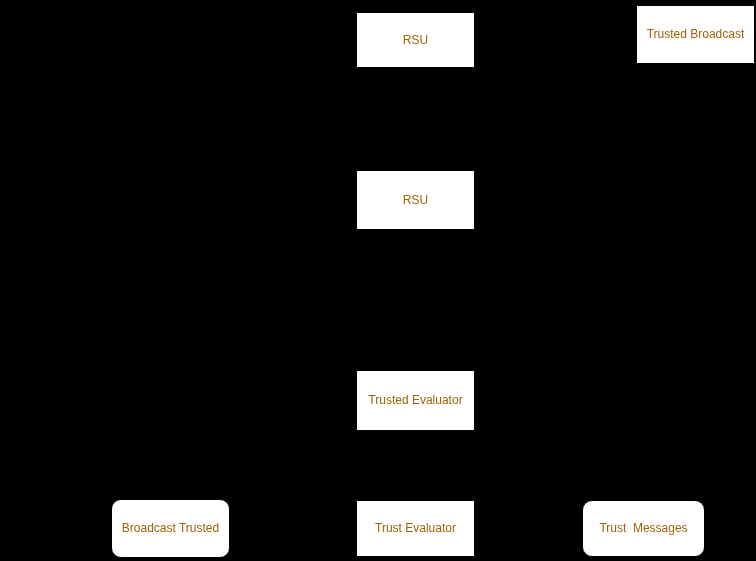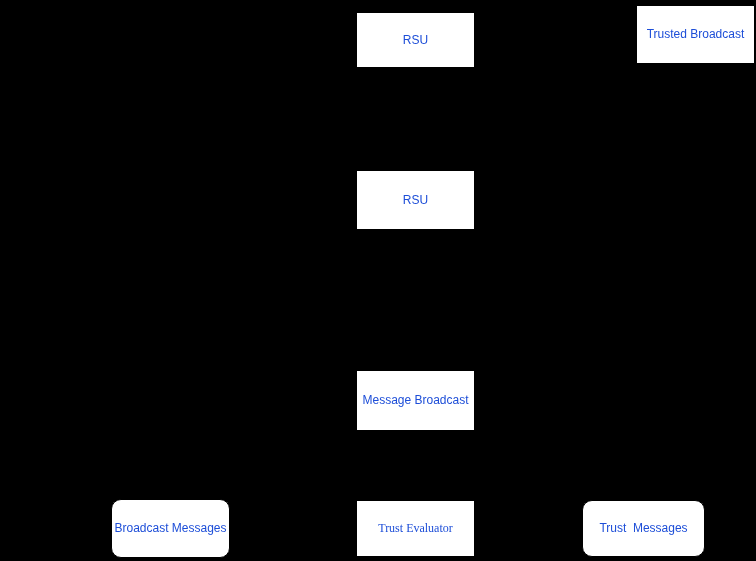--- a/index.html
+++ b/index.html
@@ -18,60 +18,60 @@
   .node {
     position: absolute;
     background: #ffffff;
     border: 1px solid #000000;
     box-sizing: border-box;
     display: flex;
     align-items: center;
     justify-content: center;
   }
   .node .label {
-    color: #1d4ed8;
+    color: #a16207;
     font-size: 12px;
     line-height: 1.2;
     text-align: center;
     white-space: pre;
   }
   .rounded { border-radius: 10px; }
 
   
   #node-rsu-top            { left: 356px; top: 12px;  width: 119px; height: 56px; }
   #node-trusted-authority  { left: 636px; top: 5px;   width: 119px; height: 59px; }
   #node-rsu-middle         { left: 356px; top: 170px; width: 119px; height: 60px; }
   #node-message-evaluator  { left: 356px; top: 370px; width: 119px; height: 61px; }
   #node-broadcast-messages { left: 111px; top: 499px; width: 119px; height: 59px; }
-  #node-trust-evaluator    { left: 356px; top: 500px; width: 119px; height: 57px; font-family: Liberation Serif, serif; }
+  #node-trust-evaluator    { left: 356px; top: 500px; width: 119px; height: 57px; }
   #node-drop-messages      { left: 582px; top: 500px; width: 123px; height: 57px; }
 </style>
 </head>
 <body>
 
 <div class="canvas">
 
   <div class="node" id="node-rsu-top">
     <span class="label">RSU</span>
   </div>
 
   <div class="node" id="node-trusted-authority">
     <span class="label">Trusted Broadcast</span>
   </div>
 
   <div class="node" id="node-rsu-middle">
     <span class="label">RSU</span>
   </div>
 
   <div class="node" id="node-message-evaluator">
-    <span class="label">Message Broadcast</span>
+    <span class="label">Trusted Evaluator</span>
   </div>
 
   <div class="node rounded" id="node-broadcast-messages">
-    <span class="label">Broadcast Messages</span>
+    <span class="label">Broadcast Trusted</span>
   </div>
 
   <div class="node" id="node-trust-evaluator">
     <span class="label">Trust Evaluator</span>
   </div>
 
   <div class="node rounded" id="node-drop-messages">
     <span class="label">Trust  Messages</span>
   </div>
 

